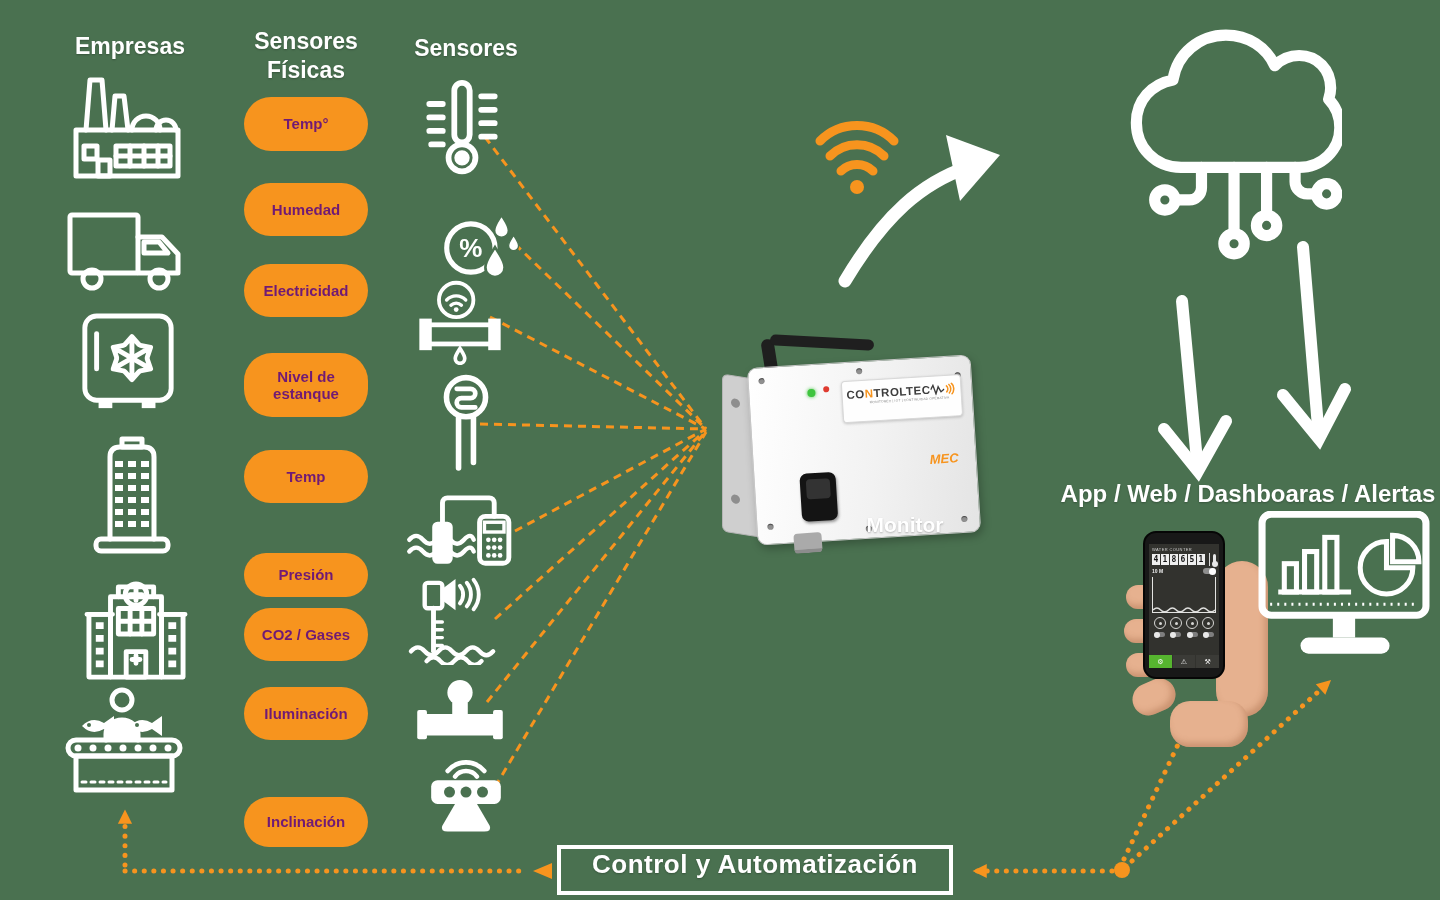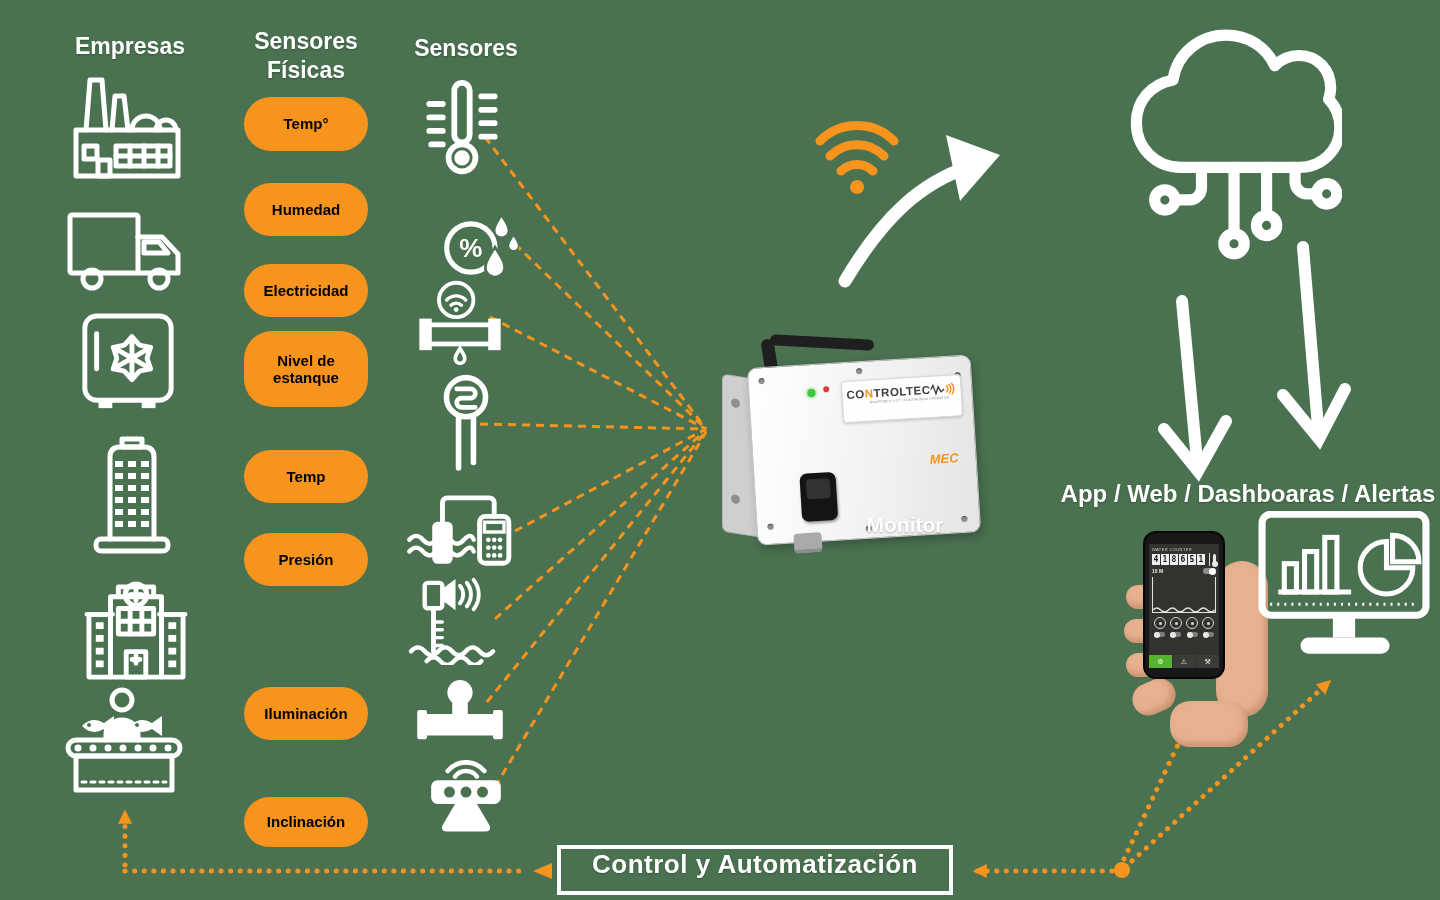--- a/index.html
+++ b/index.html
@@ -3,21 +3,21 @@
 <meta charset="utf-8">
 <style>
   html,body{margin:0;padding:0;background:#4a7150;}
   *{box-sizing:border-box;}
   .stage{position:relative;width:1440px;height:900px;background:#4a7150;overflow:hidden;
          font-family:"Liberation Sans",sans-serif;margin-top:9px;}
   .abs{position:absolute;}
   .hdr{color:#fff;font-weight:bold;text-align:center;text-shadow:0 1px 2px rgba(0,0,0,.25);}
   .icon svg{display:block;width:100%;height:100%;}
   .pill{position:absolute;left:244px;width:124px;background:#f7941e;border-radius:28px;
-        color:#000000;font-weight:bold;font-size:15px;display:flex;align-items:center;
+        color:#701a75;font-weight:bold;font-size:15px;display:flex;align-items:center;
         justify-content:center;text-align:center;line-height:1.15;padding:2px 10px;}
   .overlay{position:absolute;left:0;top:0;pointer-events:none;}
   
   .mon{position:absolute;}
   .mon .ant-h{position:absolute;left:58px;top:12px;width:104px;height:11px;background:#1f1f1f;border-radius:6px;transform:rotate(3deg);}
   .mon .ant-v{position:absolute;left:52px;top:14px;width:13px;height:48px;background:#1f1f1f;border-radius:6px;transform:rotate(-9deg);}
   .mon .side{position:absolute;left:10px;top:52px;width:44px;height:158px;background:#cfcfcf;border:1px solid #b5b5b5;border-radius:6px;transform:skewY(9deg);}
   .mon .side i{position:absolute;width:9px;height:9px;border-radius:50%;background:#8e8e8e;}
   .mon .front{position:absolute;left:40px;top:36px;width:224px;height:178px;border-radius:10px;
       background:linear-gradient(100deg,#ffffff 0%,#f2f2f2 55%,#e4e4e4 100%);
@@ -222,23 +222,24 @@
           <circle cx="106" cy="62" r="3.5"></circle>
       </g>
       <rect x="14" y="70" width="96" height="34"></rect>
         <path d="M20 96 H104" stroke-width="3" stroke-dasharray="4 5"></path>
     </svg>
   </div>
 
   <div class="pill" style="top:88px;height:54px;">Temp°</div>
   <div class="pill" style="top:255px;height:53px;">Electricidad</div>
   <div class="pill" style="top:174px;height:53px;">Humedad</div>
-  <div class="pill" style="top:322px;height:76px;">Nivel de estanque</div>
+  <div class="pill" style="top:344px;height:64px;">Nivel de estanque</div>
   <div class="pill" style="top:441px;height:53px;">Temp</div>
-  <div class="pill" style="top:524px;height:53px;">Presión</div>
+  <div class="pill" style="top:544px;height:44px;">Presión</div>
+  <div class="pill" style="top:599px;height:53px;">CO2 / Gases</div>
   <div class="pill" style="top:678px;height:53px;">Iluminación</div>
   <div class="pill" style="top:788px;height:50px;">Inclinación</div>
 
   <div class="abs icon" style="left:420px;top:70px;width:84px;height:100px;">
     <svg viewBox="0 0 84 104" fill="none" stroke="#fff" stroke-width="6" stroke-linecap="round">
       <rect x="34" y="4" width="16" height="62" rx="8"></rect>
         <circle cx="42" cy="82" r="14"></circle>
       <circle cx="42" cy="82" r="5" fill="#fff"></circle>
       <path d="M8 26 H22 M8 40 H22 M8 54 H22 M10 68 H22"></path>
         <path d="M62 18 H76 M62 32 H76 M62 46 H76 M62 60 H76"></path>

